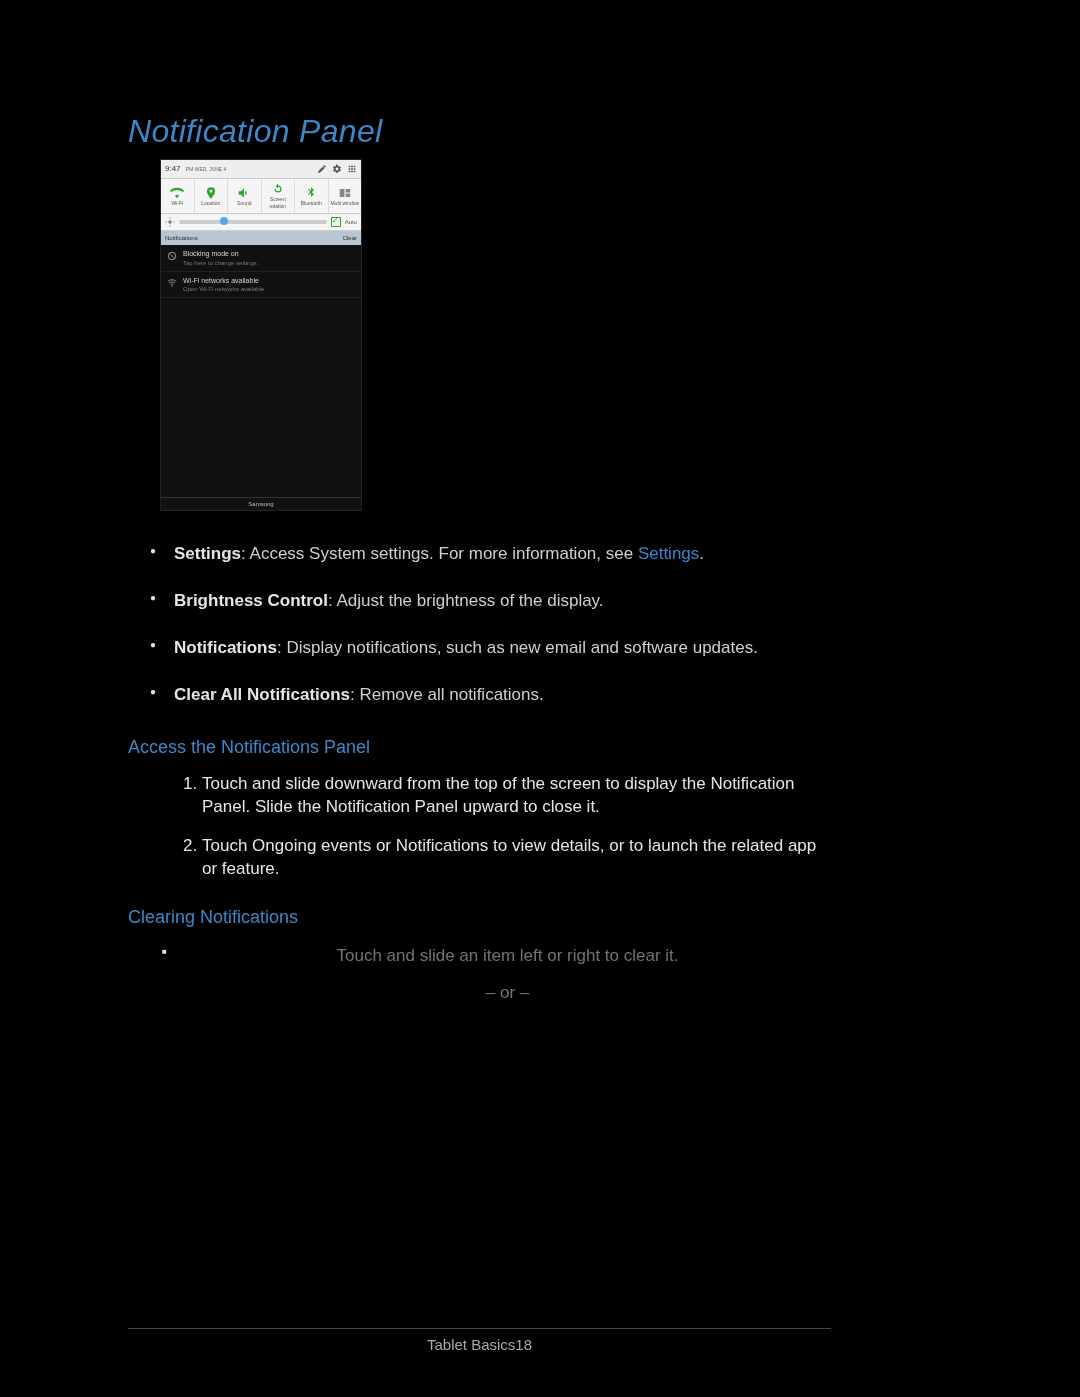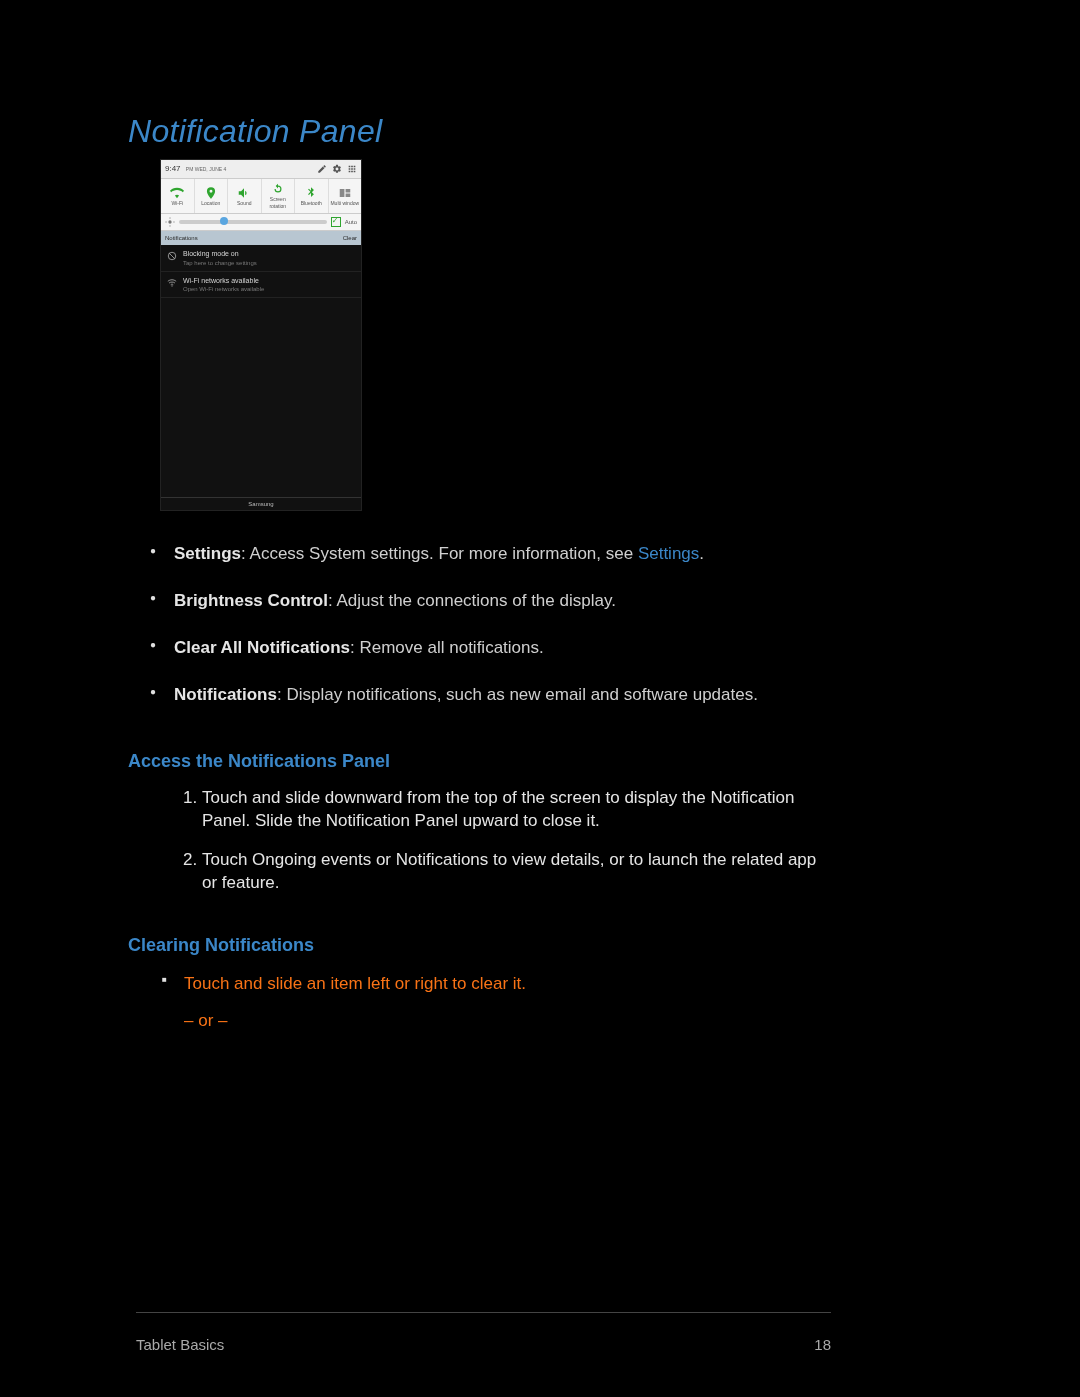--- a/index.html
+++ b/index.html
@@ -176,65 +176,65 @@
     left: -24px;
     top: 13px;
     font-size: 10px;
     color: #e0e0e0;
   }
   .bold { font-weight: bold; color:#e5e5e5; }
   a.link { color:#3b87c8; text-decoration:none; }
 
   h3.sub {
     color: #3b87c8;
-    font-weight: bold;
+    font-weight: normal;
     font-size: 18px;
-    margin: 30px 0 6px 0;
+    margin: 16px 0 6px 0;
   }
   ol.steps {
     margin: 0;
     padding: 0 0 0 74px;
     color: #e5e5e5;
     font-size: 17px;
   }
   ol.steps > li {
     padding: 8px 0;
   }
   ul.square {
     list-style: none;
     padding: 0 0 0 56px;
     margin: 0;
   }
   ul.square > li {
     position: relative;
     padding: 10px 0;
-    color: #f97316;
-    font-size: 17px;
+    color: #737373;
+    font-size: 17px;
+    text-align: center;
   }
   ul.square > li::before {
     content: "■";
     position: absolute;
     left: -22px;
     top: 12px;
     font-size: 8px;
     color: #e0e0e0;
   }
 
   .footer {
     position: absolute;
     bottom: 42px;
     left: 128px;
     right: 105px;
     display: flex;
-    justify-content: space-between;
+    justify-content: center;
     border-top: 1px solid #444;
-    padding-top: 22px;
+    padding-top: 6px;
     color: #a9a9a9;
     font-size: 15px;
-    margin-left: 8px;
   }
 </style>
 </head>
 <body>
 
 <div class="page">
 
   <h1 class="title">Notification Panel</h1>
 
   <div class="panel">
@@ -339,27 +339,27 @@
     </div>
 
     <div class="panel-brand">Samsung</div>
   </div>
 
   <ul class="bul">
     <li>
       <span class="bold">Settings</span><span>: Access System settings. For more information, see </span><a class="link">Settings</a><span>.</span>
     </li>
     <li>
-      <span class="bold">Brightness Control</span><span>: Adjust the connections of the display.</span>
+      <span class="bold">Brightness Control</span><span>: Adjust the brightness of the display.</span>
+    </li>
+    <li>
+      <span class="bold">Notifications</span><span>: Display notifications, such as new email and software updates.</span>
     </li>
     <li>
       <span class="bold">Clear All Notifications</span><span>: Remove all notifications.</span>
-    </li>
-    <li>
-      <span class="bold">Notifications</span><span>: Display notifications, such as new email and software updates.</span>
     </li>
   </ul>
 
   <h3 class="sub">Access the Notifications Panel</h3>
   <ol class="steps">
     <li>Touch and slide downward from the top of the screen to display the Notification Panel. Slide the Notification Panel upward to close it.</li>
     <li>Touch Ongoing events or Notifications to view details, or to launch the related app or feature.</li>
   </ol>
 
   <h3 class="sub">Clearing Notifications</h3>

